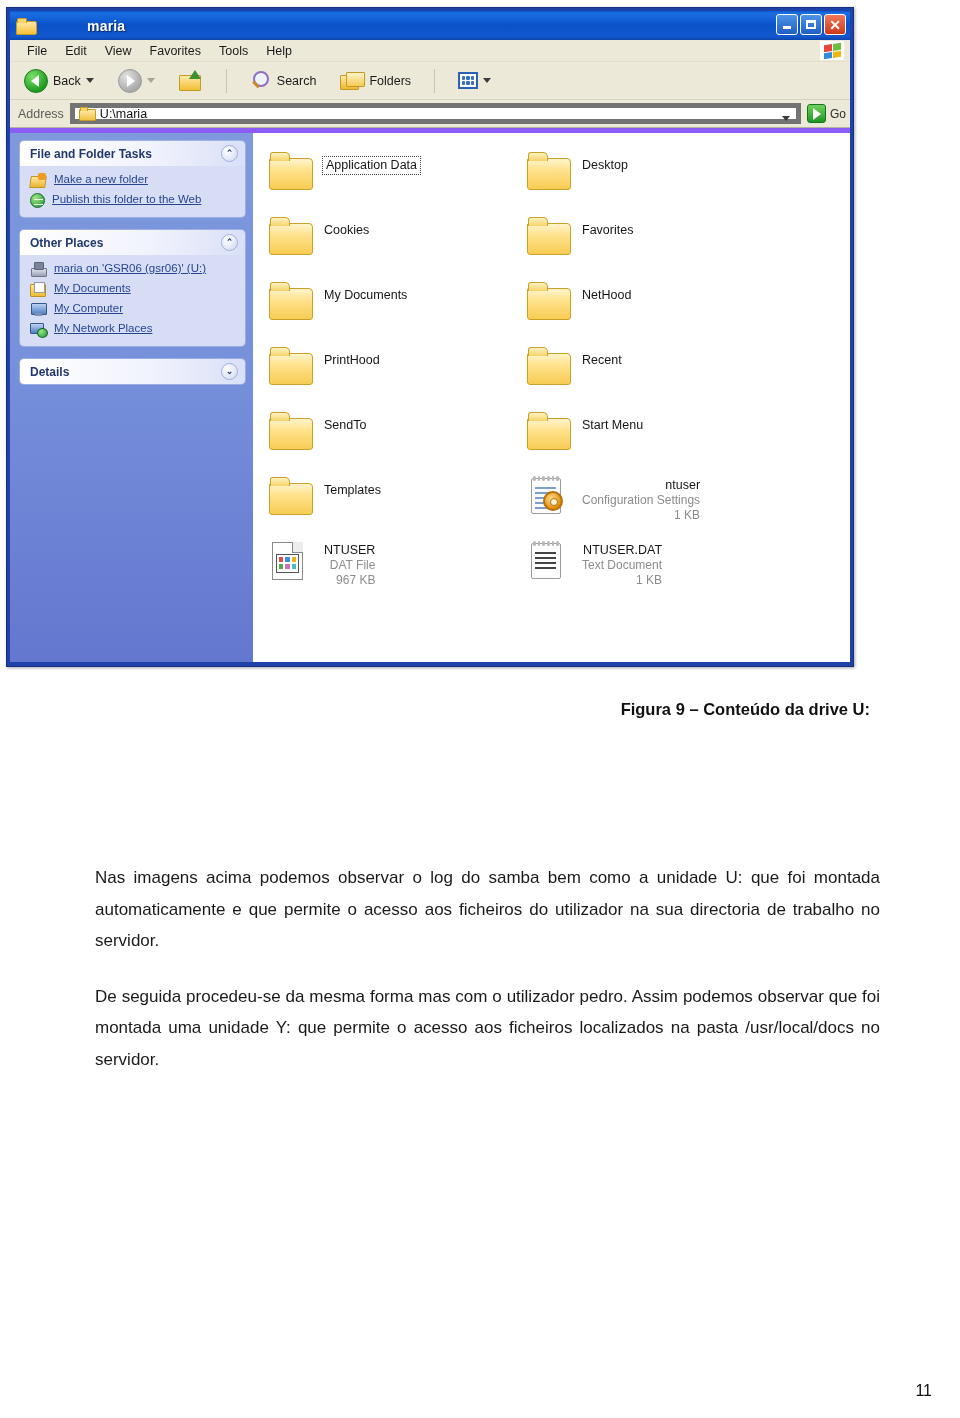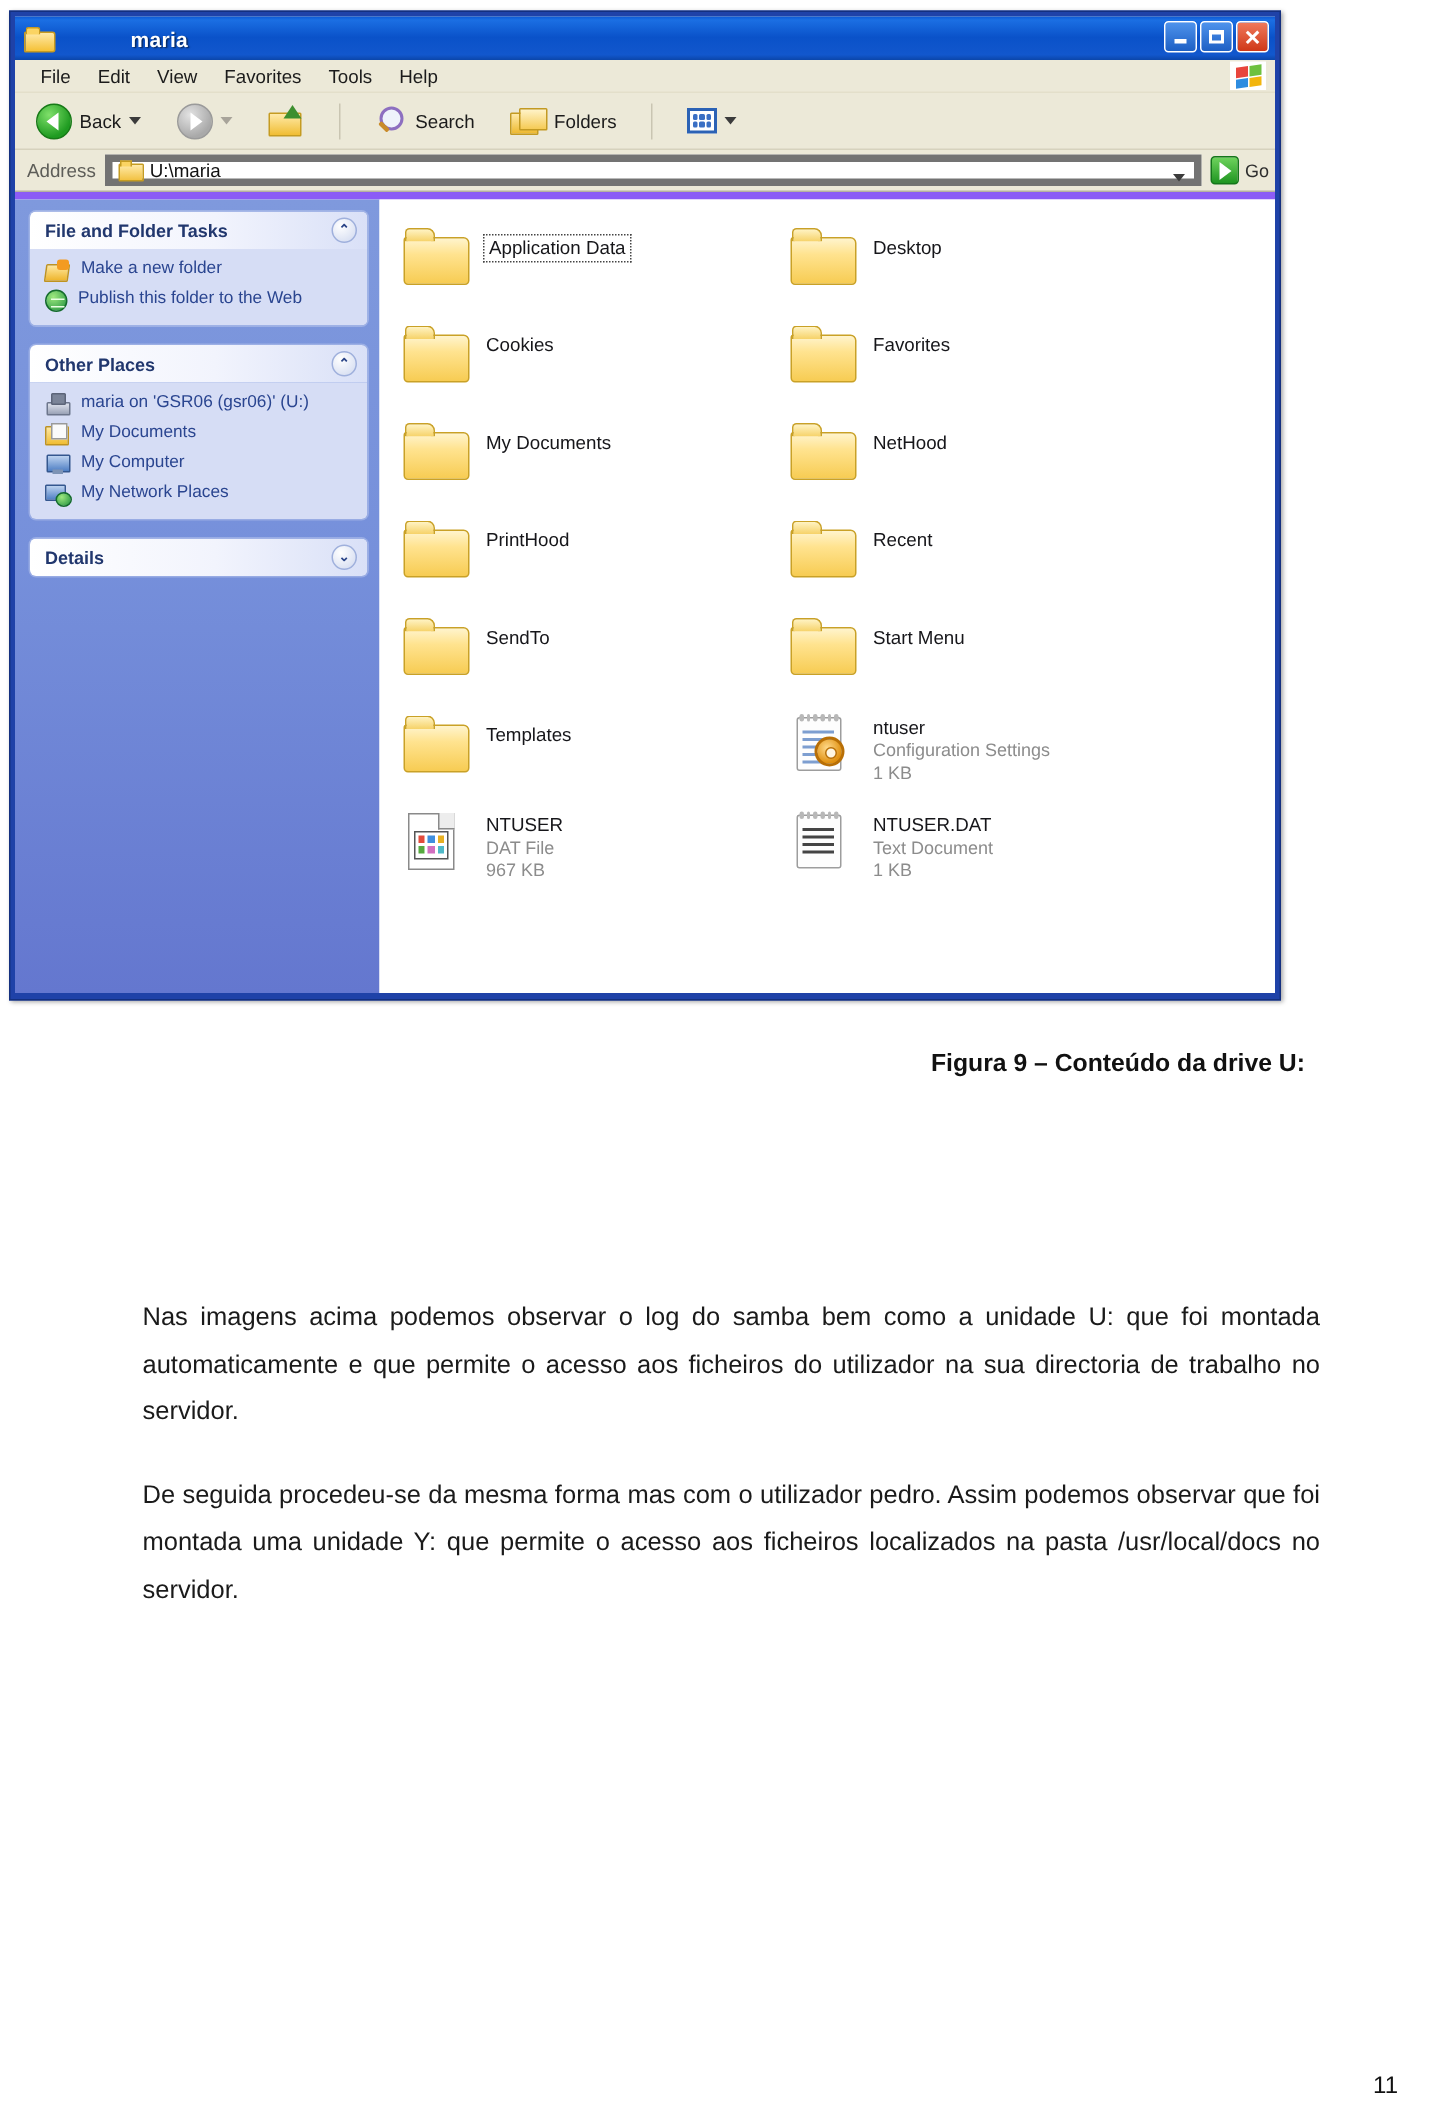--- a/index.html
+++ b/index.html
@@ -170,21 +170,21 @@
   .panel-title { font-size:12px; font-weight:bold; color:#21376e; }
   .chev {
     width:17px;height:17px;border-radius:50%;
     background: radial-gradient(circle at 35% 30%,#ffffff,#cfd8ef);
     border:1px solid #9fb0dc; display:flex;align-items:center;justify-content:center;
     font-size:9px;color:#2a4487;line-height:1;font-weight:bold;
   }
   .panel-body { background:#d6ddf5; padding:6px 8px 9px 10px; }
   .panel-row { display:flex; align-items:flex-start; gap:7px; margin-bottom:4px; }
   .panel-row:last-child{margin-bottom:0;}
-  .panel-row span.lbl { font-size:11.5px; color:#2a4590; line-height:14px; }
+  .panel-row span.lbl { font-size:11.5px; color:#2a4590; line-height:14px;text-decoration:underline; }
   .mini { width:17px;height:15px;flex:0 0 auto;position:relative;margin-top:1px; }
   .ic-newfolder:before{content:"";position:absolute;left:0;top:3px;width:14px;height:10px;background:linear-gradient(to bottom,#ffe8a0,#eeb52c);border:1px solid #bf9320;border-radius:1px;transform:skewX(-8deg);}
   .ic-newfolder:after{content:"";position:absolute;left:8px;top:0px;width:8px;height:7px;background:#f39b20;border-radius:2px;}
   .ic-web{border-radius:50%;width:15px;height:15px;background:radial-gradient(circle at 35% 30%,#9de87e,#1e8f3d);border:1px solid #146b2c;}
   .ic-web:after{content:"";position:absolute;left:3px;top:5px;width:9px;height:4px;border-top:1px solid #e9ffe2;border-bottom:1px solid #e9ffe2;}
   .ic-drive:before{content:"";position:absolute;left:1px;top:6px;width:14px;height:7px;background:linear-gradient(to bottom,#dfe3ee,#9aa2b6);border:1px solid #6d768c;border-radius:1px;}
   .ic-drive:after{content:"";position:absolute;left:4px;top:0px;width:8px;height:6px;background:#7b8498;border:1px solid #5c6478;border-radius:1px;}
   .ic-docs:before{content:"";position:absolute;left:0;top:2px;width:14px;height:11px;background:linear-gradient(to bottom,#ffe8a0,#f0bd34);border:1px solid #bf9320;border-radius:1px;}
   .ic-docs:after{content:"";position:absolute;left:4px;top:0px;width:9px;height:9px;background:#fbfbfb;border:1px solid #9a9a9a;}
   .ic-computer:before{content:"";position:absolute;left:1px;top:1px;width:14px;height:10px;background:linear-gradient(to bottom,#bcd2f0,#4f7fc4);border:1px solid #34578f;border-radius:1px;}
@@ -250,21 +250,21 @@
   }
   .ico.datfile .mini-win .bar{height:4px;background:#2b4f9e;}
   .ico.datfile .mini-win .dots{display:grid;grid-template-columns:repeat(3,1fr);gap:2px;padding:2px;}
   .ico.datfile .mini-win .dots i{display:block;height:5px;}
   .d1{background:#e24b3c;}.d2{background:#3f8ede;}.d3{background:#e8b022;}
   .d4{background:#56a93f;}.d5{background:#d16fc0;}.d6{background:#4fb9c8;}
 
   .fname { font-size:12.5px; color:#16161a; line-height:15px; padding-top:7px; }
   .fname.focus { outline:1px dotted #444; outline-offset:1px; padding:0 2px; display:inline-block; margin-top:7px; }
   .fmeta { font-size:12px; color:#8c8c8c; line-height:15px; }
-  .fname-block { display:flex; flex-direction:column; padding-top:2px; }
+  .fname-block { display:flex; flex-direction:column; padding-top:2px;align-items:flex-end; }
   .fname-block .fname { padding-top:0; }
 
   
   .caption {
     position:absolute; left:90px; top:700px; width:780px;
     text-align:right; font-size:16.5px; font-weight:bold; color:#111;
     font-family:"Liberation Sans", sans-serif;
   }
   .doc-text {
     position:absolute; left:95px; top:862px; width:785px;

